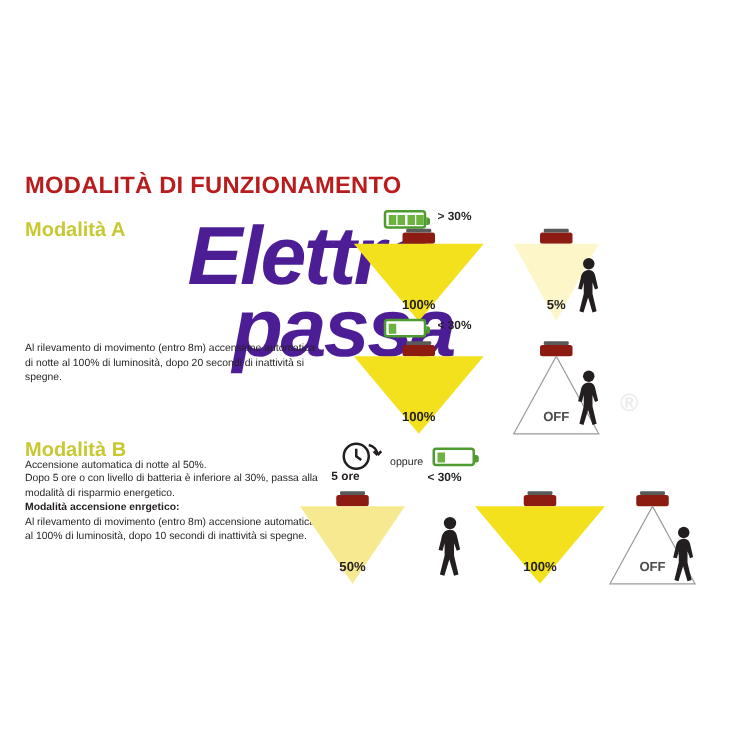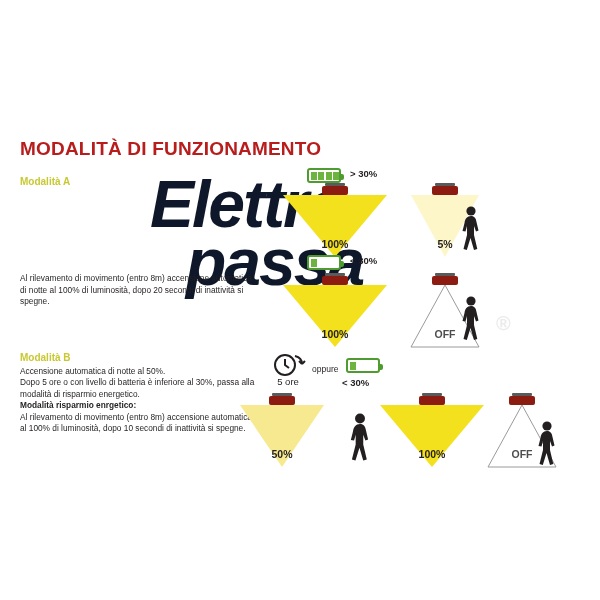--- a/index.html
+++ b/index.html
@@ -16,21 +16,21 @@
     overflow: hidden;
   }
 
   
   .watermark {
     position: absolute;
     left: 150px;
     top: 175px;
     width: 360px;
     height: 180px;
-    color: #0f172a;
+    color: #4c1d95;
     font-family: "Liberation Sans", sans-serif;
     font-weight: bold;
     font-style: italic;
     font-size: 66px;
     line-height: 58px;
     letter-spacing: -2px;
     z-index: 0;
     user-select: none;
   }
   .watermark .wline2 { padding-left: 36px; }
@@ -50,21 +50,21 @@
     left: 20px;
     top: 138px;
     font-size: 19px;
     font-weight: bold;
     color: #b91c1c;
     letter-spacing: .2px;
     z-index: 3;
   }
   .mode-head {
     position: absolute;
-    font-size: 10px;
+    font-size: 16px;
     font-weight: bold;
     color: #c8c832;
     z-index: 3;
   }
   #modeA-head { left: 20px; top: 176px; }
   #modeB-head { left: 20px; top: 352px; }
 
   .blk {
     position: absolute;
     width: 238px;
@@ -177,23 +177,22 @@
     color: #231f20;
     white-space: nowrap;
   }
 
   
   .clock-group { position: absolute; z-index: 3; }
   .clock-label {
     position: absolute;
     top: 24px; left: -3px;
     width: 46px;
-    text-align: center;
     font-size: 9.5px;
-    font-weight: normal;
+    font-weight: bold;
     color: #231f20;
   }
   .oppure {
     position: absolute;
     font-size: 8.5px;
     color: #231f20;
     z-index: 3;
   }
   .batt-sub {
     position: absolute;
@@ -222,21 +221,21 @@
   <div class="blk" id="blkA2">
     <br>
     <span>Al rilevamento di movimento (entro 8m) accensione automatica di notte al 100% di luminosità, dopo 20 secondi di inattività si spegne.</span>
   </div>
 
   <div class="mode-head" id="modeB-head">Modalità B</div>
 
   <div class="blk" id="blkB1">
     <span>Accensione automatica di notte al 50%.</span><br>
     <span>Dopo 5 ore o con livello di batteria è inferiore al 30%, passa alla modalità di risparmio energetico.</span><br>
-    <b>Modalità risparmio enrgetico:</b><br>
+    <b>Modalità accensione enrgetico:</b><br>
     <span>Al rilevamento di movimento (entro 8m) accensione automatica al 100% di luminosità, dopo 10 secondi di inattività si spegne.</span>
   </div>
 
   <div class="batt-row" style="left:307px; top:168px;">
     <div class="batt">
       <div class="cells">
         <div class="cell"></div>
         <div class="cell"></div>
         <div class="cell"></div>
         <div class="cell"></div>

